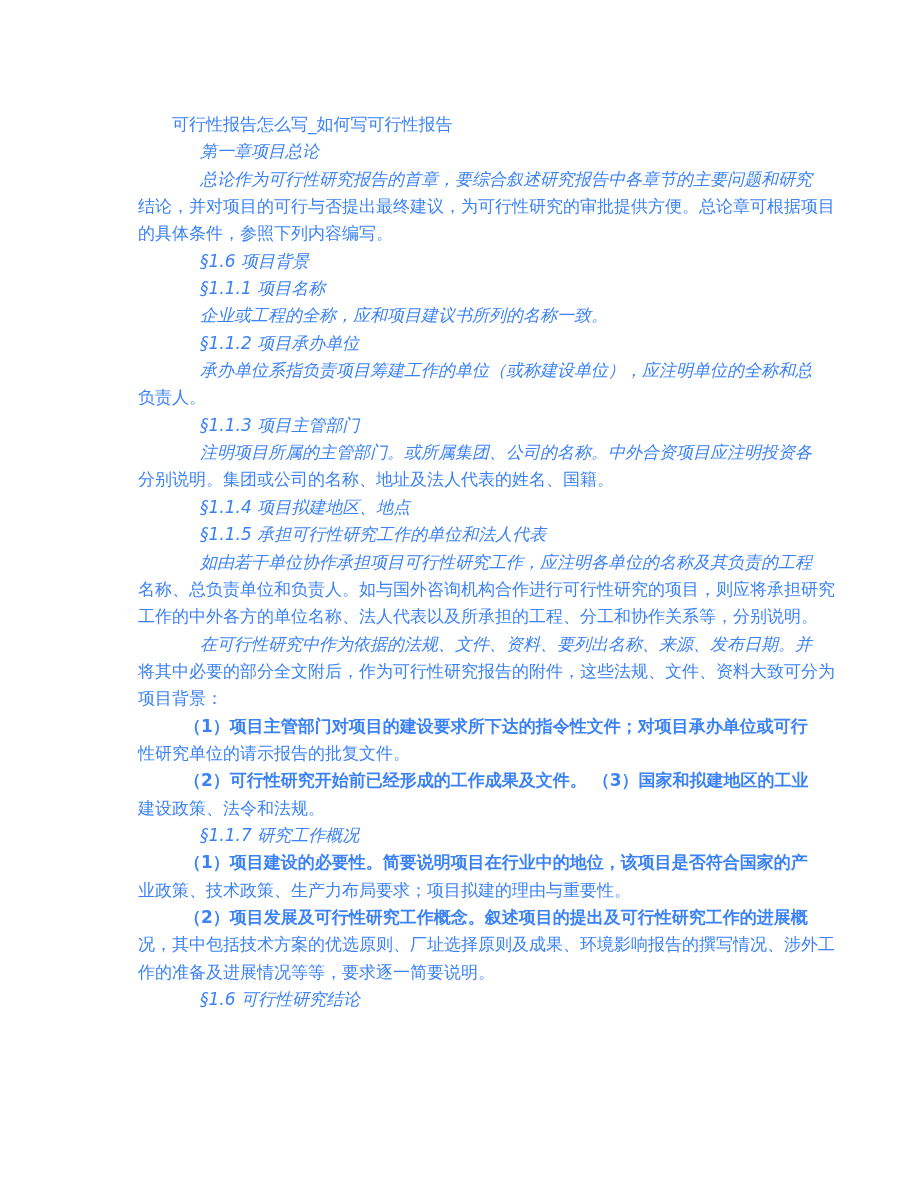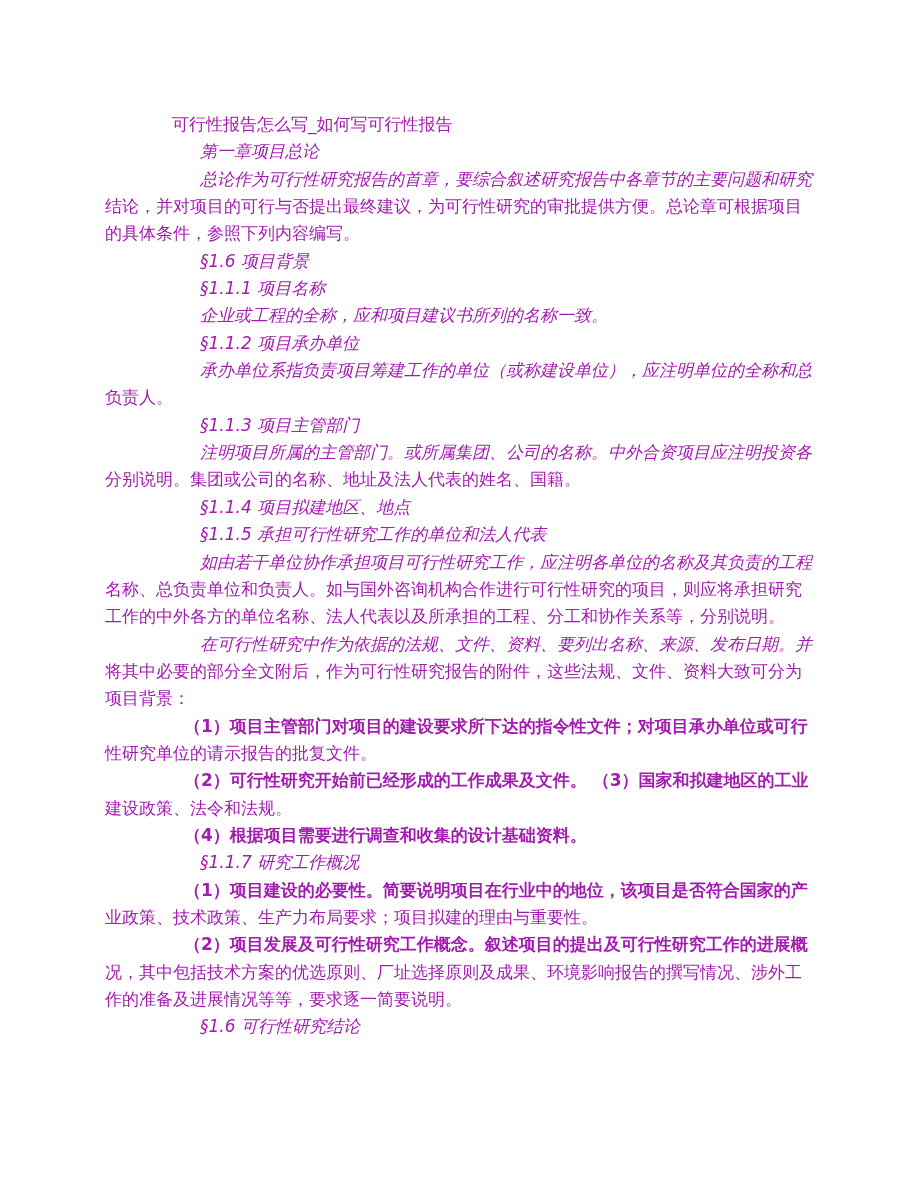--- a/index.html
+++ b/index.html
@@ -13,29 +13,29 @@
     height: 1191px;
     background: #ffffff;
     overflow: hidden;
     font-family: "DejaVu Sans", "Liberation Sans", sans-serif;
   }
   .doc-body {
     position: absolute;
     top: 111px;
     left: 105px;
     width: 725px;
-    color: #a21caf;
+    color: #3b82f6;
     font-size: 17px;
     line-height: 27.35px;
   }
   .line {
     white-space: nowrap;
     height: 27.35px;
   }
-  .indent-none  { text-indent: 0; }
+  .indent-none  { text-indent: 0; margin-left: 33px; }
   .indent-title { text-indent: 67px; }
   .indent-first { text-indent: 95px; font-style: italic; }
   .indent-item  { text-indent: 79px; font-weight: bold; }
   .indent-sub   { text-indent: 42px; }
 </style>
 </head>
 <body>
 
 <div class="page">
   <div class="doc-body">
@@ -58,21 +58,20 @@
       <div class="line indent-first">如由若干单位协作承担项目可行性研究工作，应注明各单位的名称及其负责的工程</div>
       <div class="line indent-none">名称、总负责单位和负责人。如与国外咨询机构合作进行可行性研究的项目，则应将承担研究</div>
       <div class="line indent-none">工作的中外各方的单位名称、法人代表以及所承担的工程、分工和协作关系等，分别说明。</div>
       <div class="line indent-first">在可行性研究中作为依据的法规、文件、资料、要列出名称、来源、发布日期。并</div>
       <div class="line indent-none">将其中必要的部分全文附后，作为可行性研究报告的附件，这些法规、文件、资料大致可分为</div>
       <div class="line indent-none">项目背景：</div>
       <div class="line indent-item">（1）项目主管部门对项目的建设要求所下达的指令性文件；对项目承办单位或可行</div>
       <div class="line indent-none">性研究单位的请示报告的批复文件。</div>
       <div class="line indent-item">（2）可行性研究开始前已经形成的工作成果及文件。 （3）国家和拟建地区的工业</div>
       <div class="line indent-none">建设政策、法令和法规。</div>
-      <div class="line indent-item">（4）根据项目需要进行调查和收集的设计基础资料。</div>
       <div class="line indent-first">§1.1.7 研究工作概况</div>
       <div class="line indent-item">（1）项目建设的必要性。简要说明项目在行业中的地位，该项目是否符合国家的产</div>
       <div class="line indent-none">业政策、技术政策、生产力布局要求；项目拟建的理由与重要性。</div>
       <div class="line indent-item">（2）项目发展及可行性研究工作概念。叙述项目的提出及可行性研究工作的进展概</div>
       <div class="line indent-none">况，其中包括技术方案的优选原则、厂址选择原则及成果、环境影响报告的撰写情况、涉外工</div>
       <div class="line indent-none">作的准备及进展情况等等，要求逐一简要说明。</div>
       <div class="line indent-first">§1.6 可行性研究结论</div>
     </div>
 </div>
 

